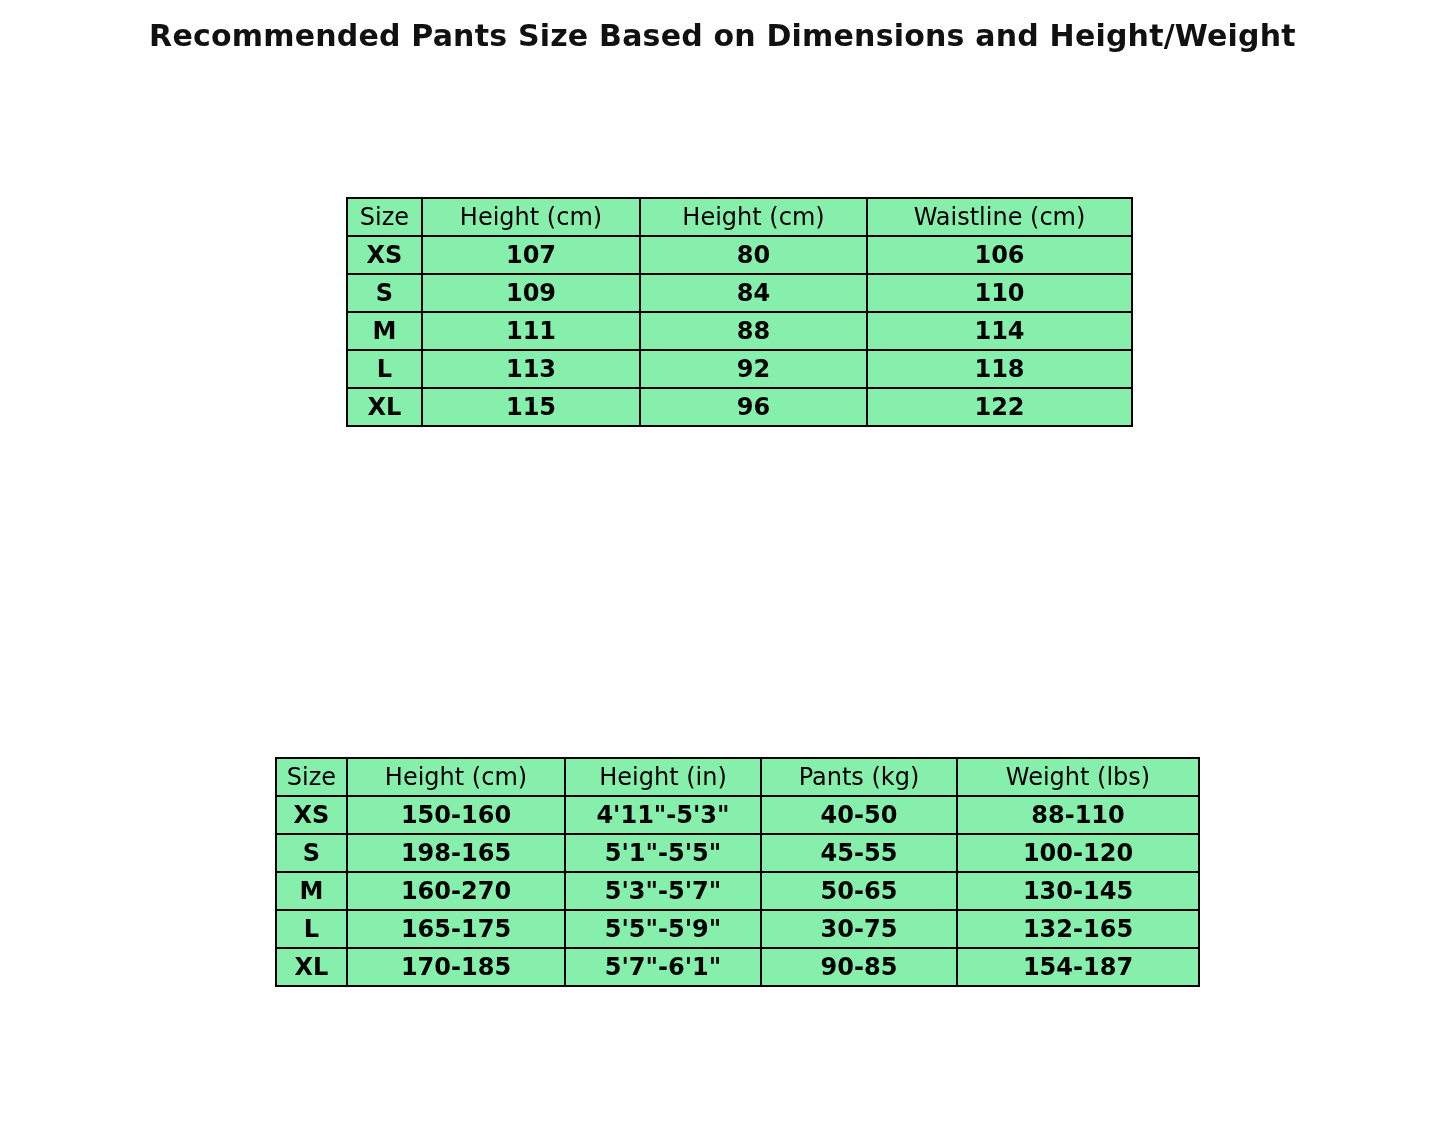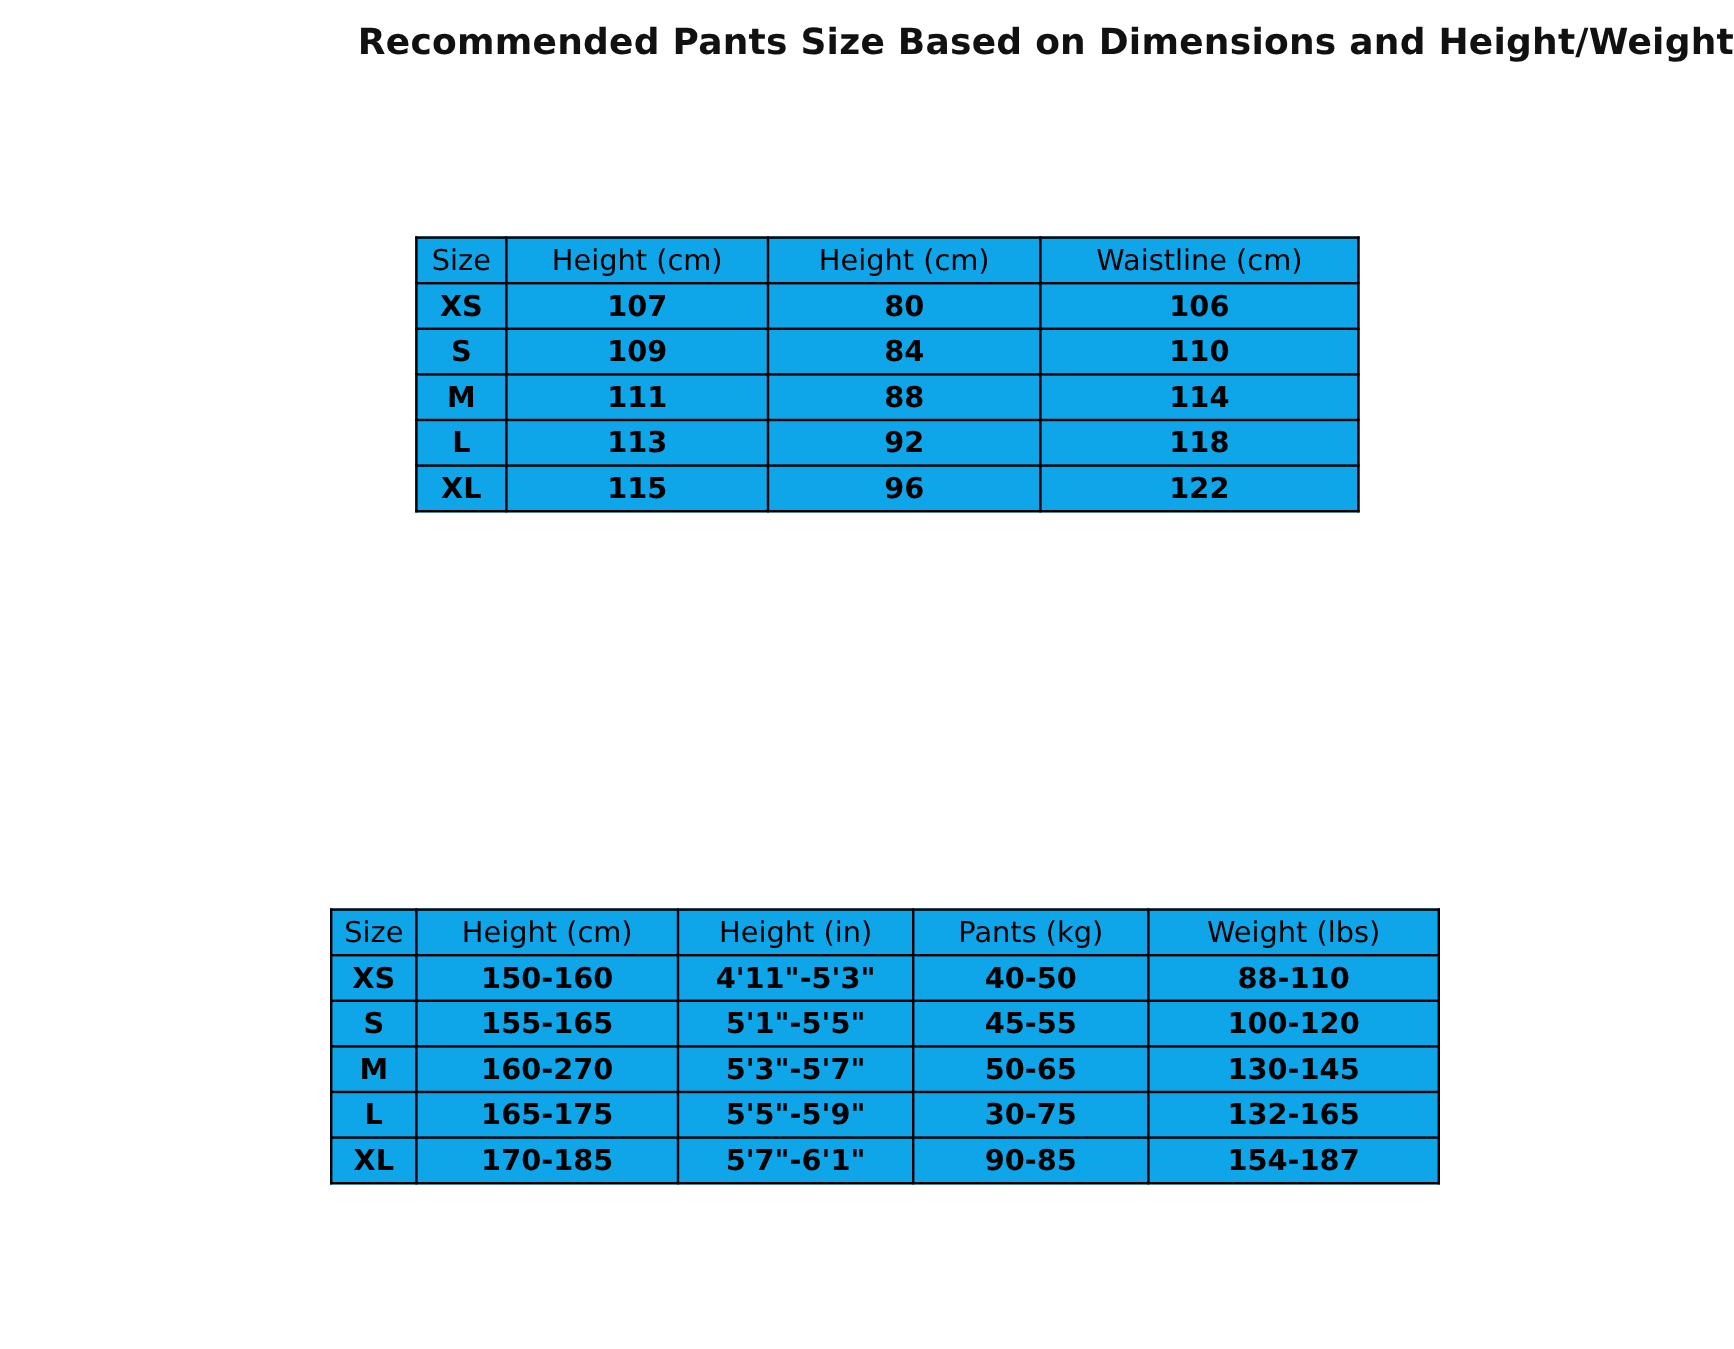--- a/index.html
+++ b/index.html
@@ -13,31 +13,31 @@
     position: relative;
     font-family: "DejaVu Sans", sans-serif;
     color: #000000;
     overflow: hidden;
   }
   .page-title {
     position: absolute;
     left: 0;
     right: 0;
     top: 18px;
-    text-align: right;
+    text-align: center;
     font-size: 30px;
     font-weight: bold;
     letter-spacing: 0.2px;
     color: #111111;
   }
 
   table.size-table {
     border-collapse: collapse;
     table-layout: fixed;
-    background: #0ea5e9;
+    background: #86efac;
   }
   table.size-table td,
   table.size-table th {
     border: 2px solid #000000;
     font-size: 24px;
     font-weight: bold;
     text-align: center;
     color: #000000;
     padding: 2px 4px;
     line-height: 1.18;
@@ -149,21 +149,21 @@
     <tbody>
       <tr>
         <td>XS</td>
         <td>150-160</td>
         <td>4'11"-5'3"</td>
         <td>40-50</td>
         <td>88-110</td>
       </tr>
       <tr>
         <td>S</td>
-        <td>155-165</td>
+        <td>198-165</td>
         <td>5'1"-5'5"</td>
         <td>45-55</td>
         <td>100-120</td>
       </tr>
       <tr>
         <td>M</td>
         <td>160-270</td>
         <td>5'3"-5'7"</td>
         <td>50-65</td>
         <td>130-145</td>

